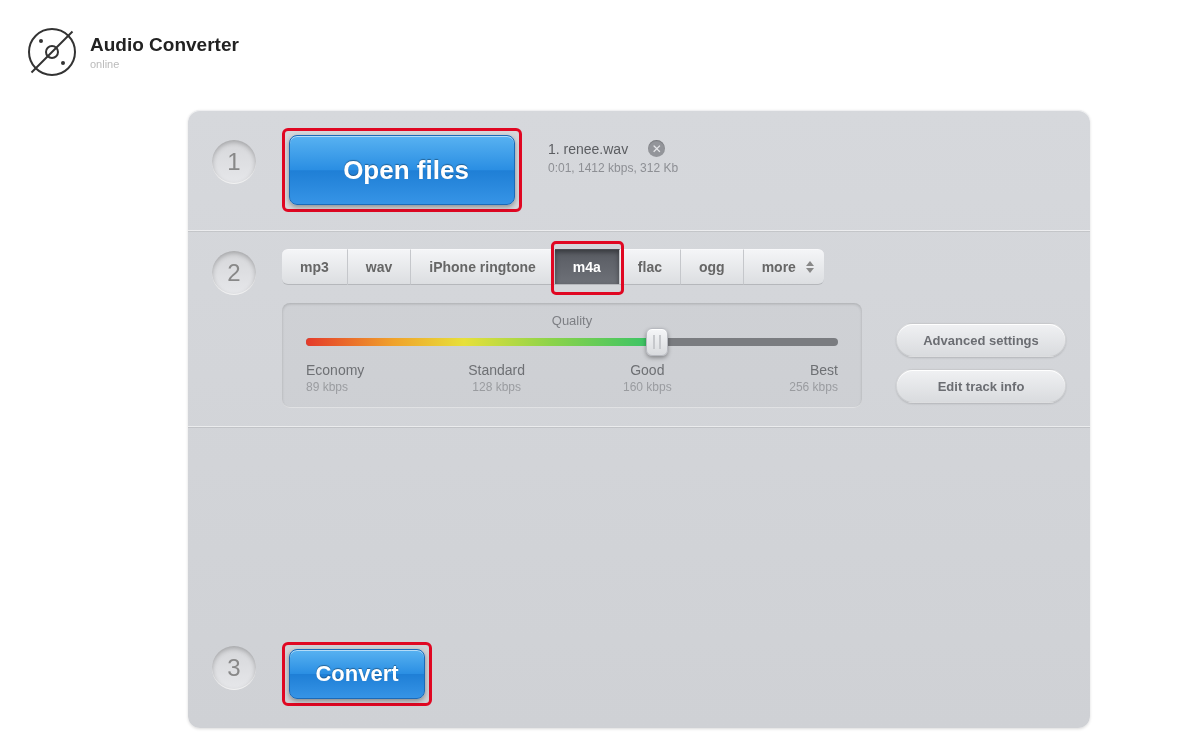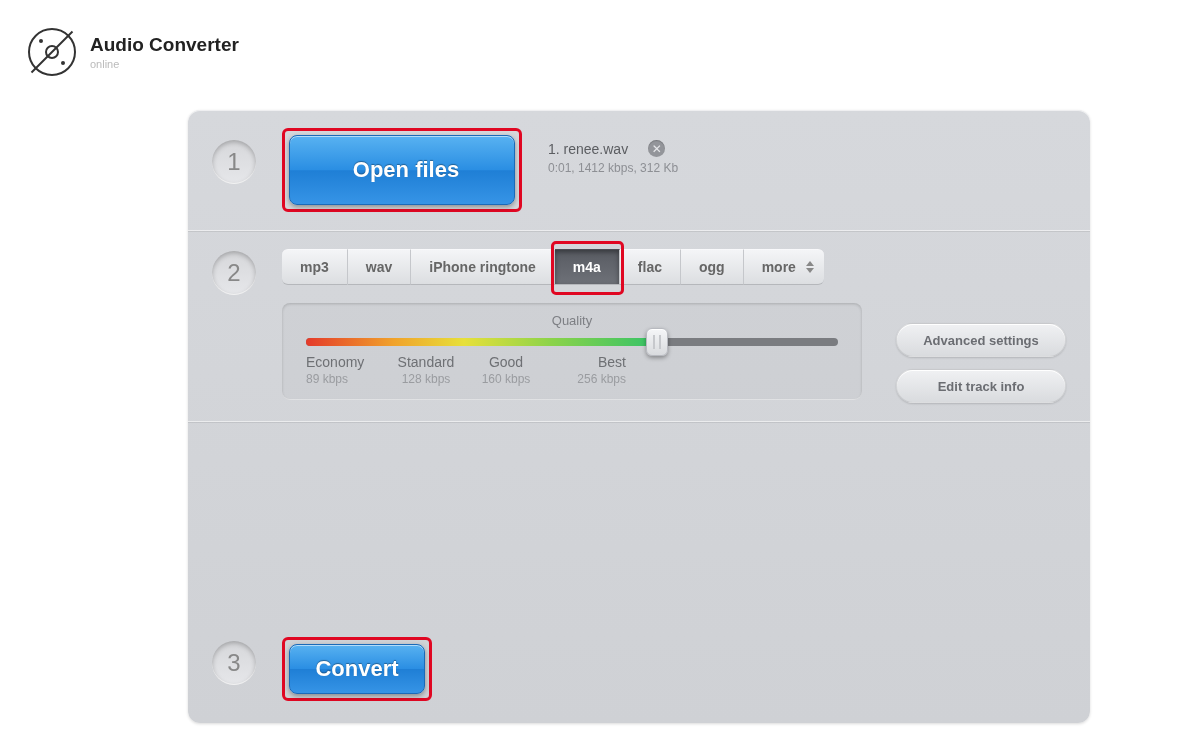--- a/index.html
+++ b/index.html
@@ -67,21 +67,21 @@
 .red-box.sm { margin-left: 0; padding: 2px; border-radius: 5px; }
 
 .blue-btn {
   display: flex; align-items: center; justify-content: center;
   background: linear-gradient(#58b2f1,#2a8ee3 50%,#1f7fd6 51%,#3694e6);
   border: 1px solid #1b6ab8; border-radius: 8px;
   box-shadow: inset 0 1px 0 rgba(255,255,255,.55), 0 2px 5px rgba(0,0,0,.35);
   color: #fff; font-weight: bold; text-shadow: 0 -1px 1px rgba(0,0,0,.35);
   cursor: pointer;
 }
-.blue-btn.big { width: 226px; height: 70px; font-size: 22px; padding-left: 8px; }
+.blue-btn.big { width: 226px; height: 70px; font-size: 26px; padding-left: 8px; }
 .blue-btn.med { width: 136px; height: 50px; font-size: 22px; }
 
 .file-block { margin-left: 26px; margin-top: 12px; }
 .file-line1 { display: flex; align-items: center; gap: 20px; color: #5b5d61; font-size: 14px; }
 .file-line2 { color: #8d8f94; font-size: 12px; margin-top: 4px; }
 .remove {
   width: 17px; height: 17px; border-radius: 50%;
   background: #93959a; display: flex; align-items: center; justify-content: center;
   color: #e6e7ea; font-size: 12px; line-height: 1; cursor: pointer;
   box-shadow: inset 0 1px 1px rgba(0,0,0,.2);
@@ -140,21 +140,21 @@
   background: linear-gradient(#f5f6f8,#d9dbde);
   border: 1px solid #b8bac0;
   box-shadow: 0 2px 4px rgba(0,0,0,.35), inset 0 1px 0 #fff;
 }
 .knob::before, .knob::after {
   content: ""; position: absolute; left: 50%; width: 2px; height: 14px;
   top: 50%; background: #c6c8cc; transform: translate(-50%,-50%);
 }
 .knob::before { margin-left: -3px; }
 .knob::after  { margin-left: 3px; }
-.ticks { display: flex; justify-content: flex-start; margin-top: 8px; }
+.ticks { display: flex; justify-content: space-between; margin-top: 16px; }
 .tick { width: 80px; text-align: center; color: #6e7074; font-size: 14px; }
 .tick small { display: block; color: #9a9ca0; font-size: 12px; margin-top: 2px; }
 
 .side-btns {
   display: flex; flex-direction: column; gap: 12px;
   margin-left: 18px; margin-top: 74px;
 }
 .pill {
   width: 170px; height: 34px; border-radius: 18px;
   background: linear-gradient(#f0f1f3,#d9dbde);

